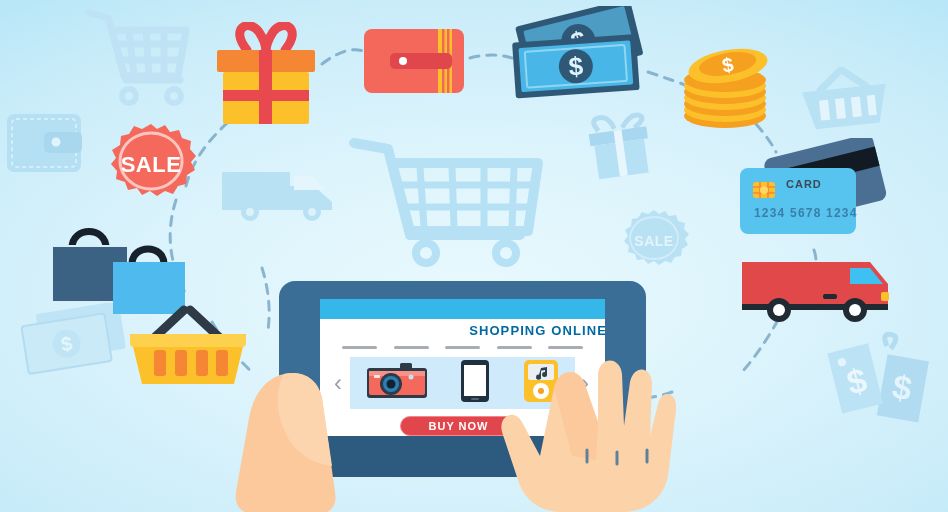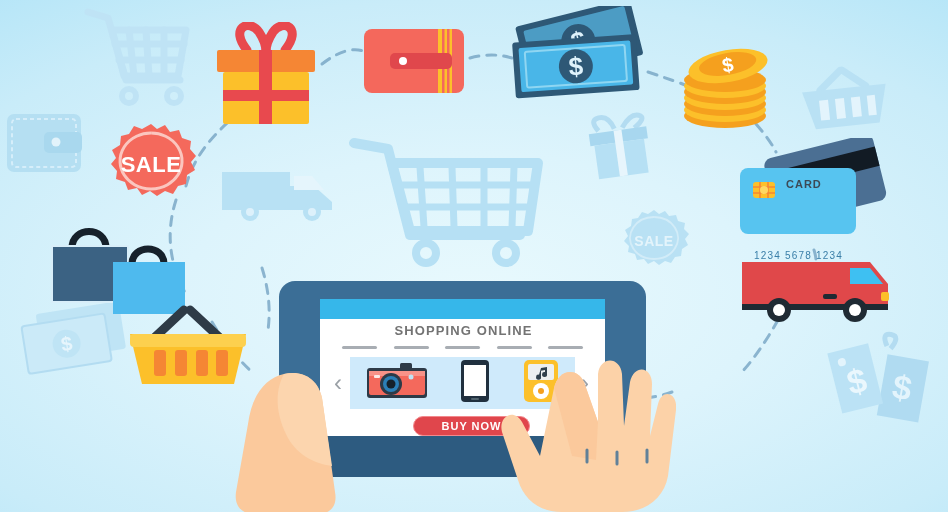--- a/index.html
+++ b/index.html
@@ -42,60 +42,59 @@
     position:absolute; left:0; top:155px; width:367px; height:41px;
     background:#2d5b80; border-radius:0 0 16px 16px;
   }
   #screen {
     position:absolute; left:41px; top:18px; width:285px; height:137px;
     background:#ffffff; overflow:hidden;
   }
   #screen-topbar { position:absolute; left:0; top:0; width:285px; height:20px; background:#36b7ea; }
   #screen-title {
     position:absolute; left:0; top:24px; width:287px;
-    text-align:center; font-size:13px; font-weight:bold; color:#737373;
+    text-align:right; font-size:13px; font-weight:bold; color:#0369a1;
     letter-spacing:1.1px;
   }
   .skel-row { position:absolute; left:22px; top:47px; width:241px; display:flex; justify-content:space-between; }
   .skel-row i { display:block; width:35px; height:3px; background:#a8adb3; border-radius:2px; }
   #carousel {
     position:absolute; left:30px; top:58px; width:225px; height:52px;
     background:#cfeafb;
   }
   .arrow {
     position:absolute; top:72px; width:20px; height:24px;
     display:flex; align-items:center; justify-content:center;
     font-size:24px; color:#9aa0a6; font-family:"Liberation Sans", sans-serif;
   }
   #arrow-left { left:8px; }
   #arrow-right { left:255px; }
   #thumbs {
     position:absolute; left:30px; top:58px; width:225px; height:52px;
     display:flex; align-items:center; justify-content:space-around;
   }
   #buy-now {
-    position:absolute; left:93px; top:117px; width:117px; height:20px;
+    position:absolute; left:80px; top:117px; width:117px; height:20px;
     background:#e0464c; border-radius:10px;
     display:flex; align-items:center; justify-content:center;
     color:#ffffff; font-size:11px; font-weight:bold; letter-spacing:1px;
     border:1.5px solid #f3888c;
   }
 
   
   .hand svg { display:block; }
 
   
   #card-word {
     position:absolute; font-size:11px; font-weight:bold; color:#3c4a56;
     letter-spacing:1px;
   }
   #card-digits {
-    position:absolute; font-size:10px; font-weight:normal; color:#3a7fa8;
+    position:absolute; font-size:12px; font-weight:bold; color:#3a7fa8;
     letter-spacing:1.2px;
-    margin-top:44px;
   }
   #clock-24 {
     position:absolute; font-size:21px; font-weight:bold; color:#2d4d66;
     letter-spacing:-.5px; text-shadow: -1.5px 0 0 #fff, 1.5px 0 0 #fff, 0 -1.5px 0 #fff, 0 1.5px 0 #fff;
   }
 </style>
 </head>
 <body>
 
 <div id="stage">

